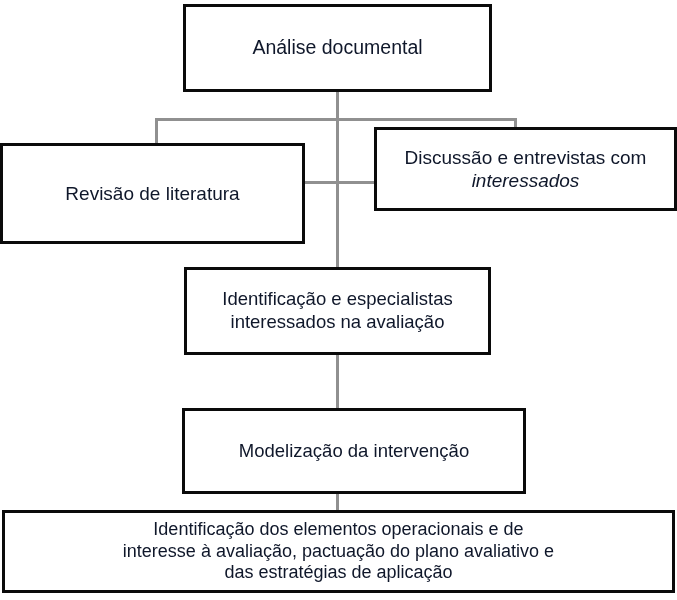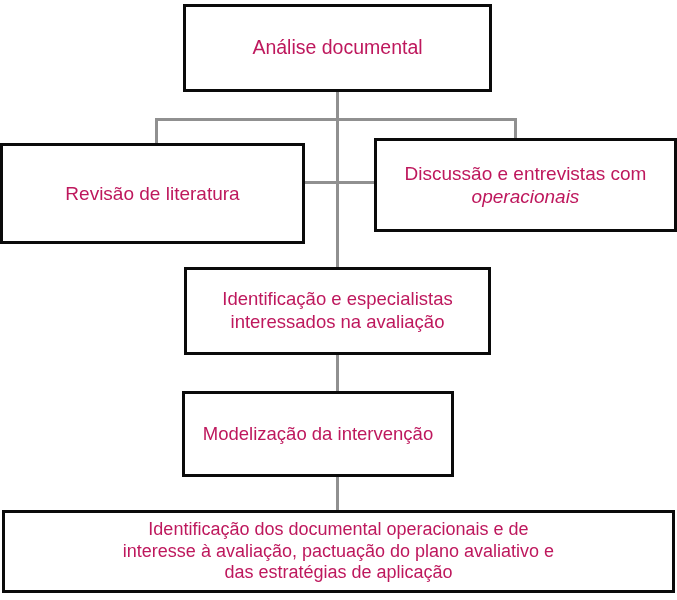--- a/index.html
+++ b/index.html
@@ -21,43 +21,43 @@
     background: #ffffff;
     border: 3px solid #0a0a0a;
     display: flex;
     align-items: center;
     justify-content: center;
     text-align: center;
     z-index: 3;
   }
   .node .label {
     display: block;
-    color: #be185d;
+    color: #0f172a;
     line-height: 1.22;
     padding: 0 6px;
     white-space: pre-line;
   }
   .node .label .it {
     font-style: italic;
   }
 
   
   #node-analise-documental { left: 183px;  top: 4px;   width: 309px; height: 88px; }
   #node-analise-documental .label { font-size: 19.5px; }
 
   #node-revisao-literatura  { left: 0px;    top: 143px; width: 305px; height: 101px; }
   #node-revisao-literatura .label { font-size: 19px; }
 
-  #node-discussao-stakeholders { left: 374px; top: 138px; width: 303px; height: 94px; }
+  #node-discussao-stakeholders { left: 374px; top: 127px; width: 303px; height: 84px; }
   #node-discussao-stakeholders .label { font-size: 19px; }
 
   #node-identificacao-especialistas { left: 184px; top: 267px; width: 307px; height: 88px; }
   #node-identificacao-especialistas .label { font-size: 18.5px; }
 
-  #node-modelizacao-intervencao { left: 182px; top: 391px; width: 272px; height: 86px; }
+  #node-modelizacao-intervencao { left: 182px; top: 408px; width: 344px; height: 86px; }
   #node-modelizacao-intervencao .label { font-size: 18.5px; }
 
   #node-identificacao-elementos { left: 2px; top: 510px; width: 673px; height: 83px; }
   #node-identificacao-elementos .label { font-size: 18px; }
 
   
   .conn {
     position: absolute;
     background: #909090;
     z-index: 1;
@@ -89,31 +89,31 @@
 
   <div class="node" id="node-analise-documental">
     <span class="label">Análise documental</span>
   </div>
 
   <div class="node" id="node-revisao-literatura">
     <span class="label">Revisão de literatura</span>
   </div>
 
   <div class="node" id="node-discussao-stakeholders">
-    <span class="label"><span>Discussão e entrevistas com</span><br><span class="it">operacionais</span></span>
+    <span class="label"><span>Discussão e entrevistas com</span><br><span class="it">interessados</span></span>
   </div>
 
   <div class="node" id="node-identificacao-especialistas">
     <span class="label">Identificação e especialistas
 interessados na avaliação</span>
   </div>
 
   <div class="node" id="node-modelizacao-intervencao">
     <span class="label">Modelização da intervenção</span>
   </div>
 
   <div class="node" id="node-identificacao-elementos">
-    <span class="label">Identificação dos documental operacionais e de
+    <span class="label">Identificação dos elementos operacionais e de
 interesse à avaliação, pactuação do plano avaliativo e
 das estratégias de aplicação</span>
   </div>
 
 </div>
 
 </body></html>

